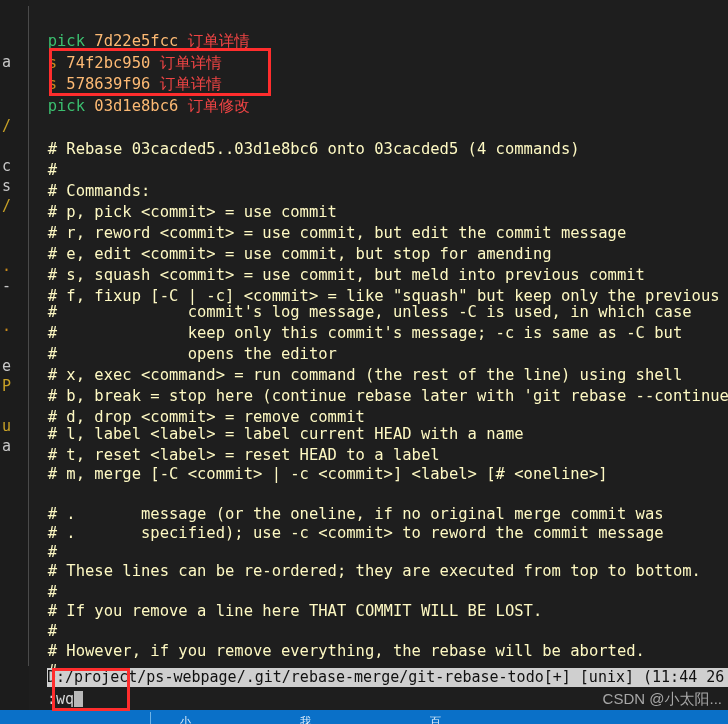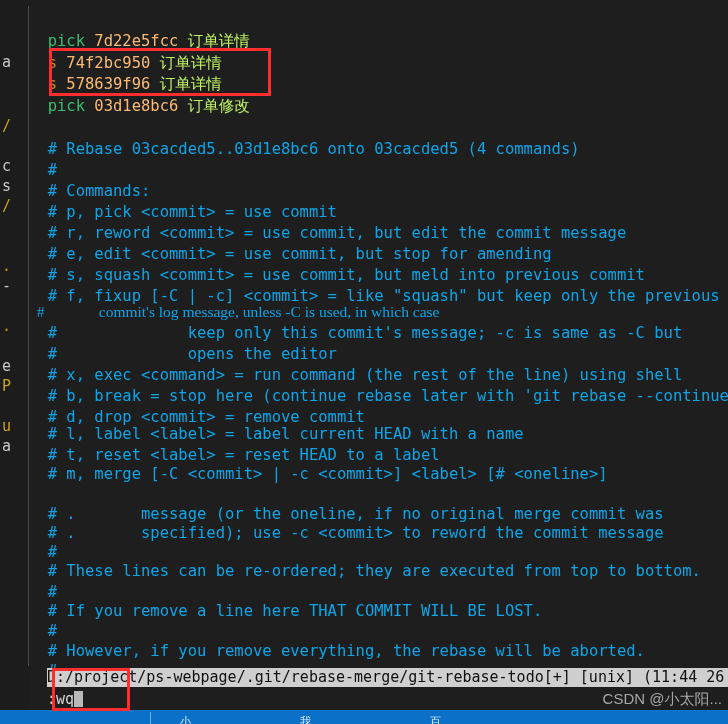--- a/index.html
+++ b/index.html
@@ -43,22 +43,22 @@
   .line {
     position:absolute; left:0; height:20px; line-height:20px;
     font-size:15.5px; white-space:pre;
     font-family:"DejaVu Sans Mono","Liberation Mono",monospace;
     letter-spacing:0px;
   }
   .tok { white-space:pre; }
   .c-pick   { color:#3bbf6f; }
   .c-squash { color:#c98a1b; }
   .c-hash   { color:#fdba74; }
-  .c-cn     { color:#bef264; }
-  .c-comment{ color:#0ea5e9; }
+  .c-cn     { color:#ef4444; }
+  .c-comment{ color:#fef9c3; }
 
   
   .redbox {
     position:absolute; border:3px solid #ff2d2d; background:transparent;
     pointer-events:none;
   }
 
   
   #statusline {
     position:absolute; left:47px; top:668px; width:681px; height:19px;
@@ -129,21 +129,21 @@
       <div class="line" style="top: 74px;"><span class="tok c-squash">  s </span><span class="tok c-hash">578639f96 </span><span class="tok c-cn">订单详情</span></div>
       <div class="line" style="top: 96px;"><span class="tok c-pick">  pick </span><span class="tok c-hash">03d1e8bc6 </span><span class="tok c-cn">订单修改</span></div>
       <div class="line c-comment" style="top: 139px;">  # Rebase 03cacded5..03d1e8bc6 onto 03cacded5 (4 commands)</div>
       <div class="line c-comment" style="top: 160px;">  #</div>
       <div class="line c-comment" style="top: 181px;">  # Commands:</div>
       <div class="line c-comment" style="top: 202px;">  # p, pick &lt;commit&gt; = use commit</div>
       <div class="line c-comment" style="top: 223px;">  # r, reword &lt;commit&gt; = use commit, but edit the commit message</div>
       <div class="line c-comment" style="top: 244px;">  # e, edit &lt;commit&gt; = use commit, but stop for amending</div>
       <div class="line c-comment" style="top: 265px;">  # s, squash &lt;commit&gt; = use commit, but meld into previous commit</div>
       <div class="line c-comment" style="top: 286px;">  # f, fixup [-C | -c] &lt;commit&gt; = like "squash" but keep only the previous</div>
-      <div class="line c-comment" style="top: 302px; font-family: Liberation Serif, serif;">  #              commit's log message, unless -C is used, in which case</div>
+      <div class="line c-comment" style="top: 302px;">  #              commit's log message, unless -C is used, in which case</div>
       <div class="line c-comment" style="top: 323px;">  #              keep only this commit's message; -c is same as -C but</div>
       <div class="line c-comment" style="top: 344px;">  #              opens the editor</div>
       <div class="line c-comment" style="top: 365px;">  # x, exec &lt;command&gt; = run command (the rest of the line) using shell</div>
       <div class="line c-comment" style="top: 386px;">  # b, break = stop here (continue rebase later with 'git rebase --continue')</div>
       <div class="line c-comment" style="top: 407px;">  # d, drop &lt;commit&gt; = remove commit</div>
       <div class="line c-comment" style="top: 424px;">  # l, label &lt;label&gt; = label current HEAD with a name</div>
       <div class="line c-comment" style="top: 445px;">  # t, reset &lt;label&gt; = reset HEAD to a label</div>
       <div class="line c-comment" style="top: 464px;">  # m, merge [-C &lt;commit&gt; | -c &lt;commit&gt;] &lt;label&gt; [# &lt;oneline&gt;]</div>
       <div class="line c-comment" style="top: 504px;">  # .       message (or the oneline, if no original merge commit was</div>
       <div class="line c-comment" style="top: 523px;">  # .       specified); use -c &lt;commit&gt; to reword the commit message</div>

